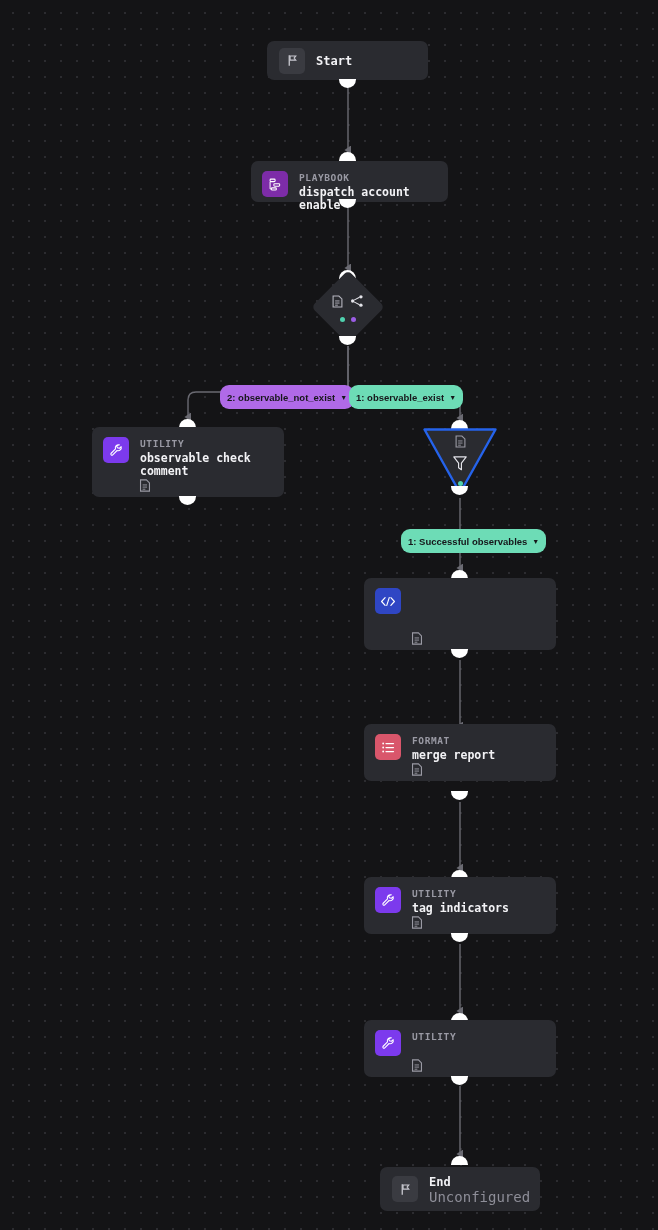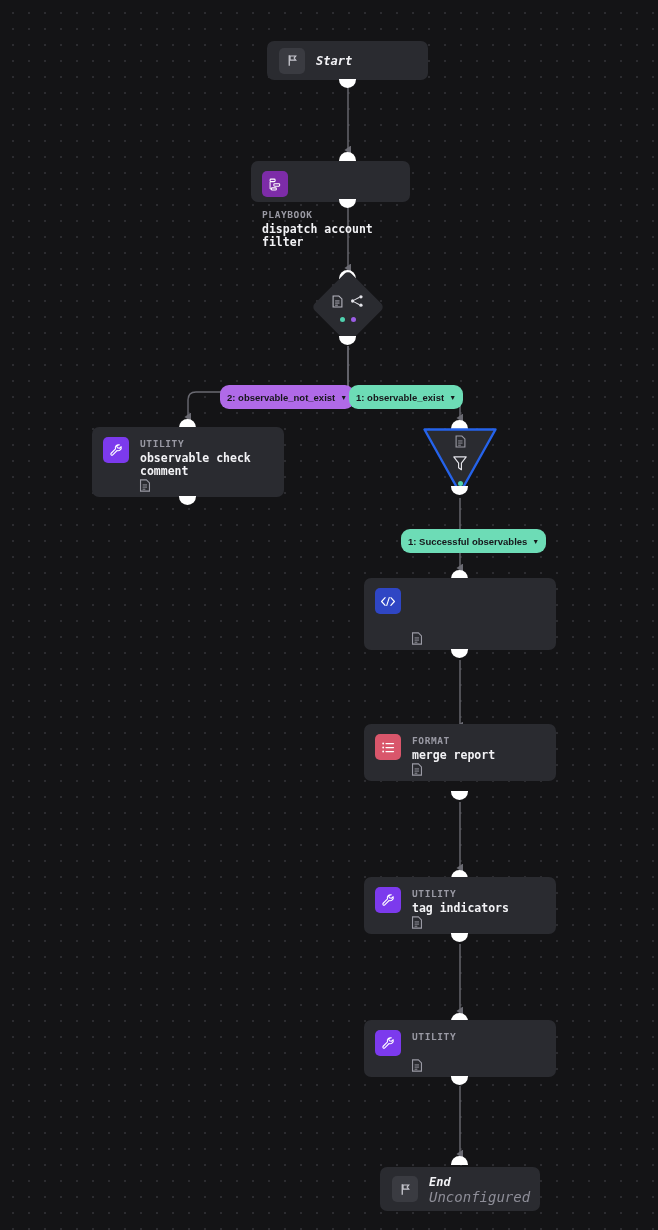--- a/index.html
+++ b/index.html
@@ -25,21 +25,21 @@
   
   .node {
     position: absolute;
     background: #2a2b30;
     border-radius: 7px;
     display: flex;
     align-items: flex-start;
     padding: 10px 11px;
     gap: 11px;
   }
-  .node.terminal { background: #2a2b30; align-items: center; padding: 11px 12px; font-style: italic; }
+  .node.terminal { background: #2a2b30; align-items: center; padding: 11px 12px; }
   .icon-sq {
     width: 26px; height: 26px;
     border-radius: 5px;
     flex: 0 0 26px;
     display: flex; align-items: center; justify-content: center;
   }
   .icon-sq.flag { background: #3a3b41; }
   .icon-sq svg { display: block; }
   .node-text { display: flex; flex-direction: column; gap: 2px; padding-top: 1px; }
   .kicker {
@@ -150,32 +150,32 @@
       <svg width="13" height="13" viewBox="0 0 16 16">
         <path d="M4 1.5 V14.5" stroke="#c9c9d1" stroke-width="1.6" fill="none"></path>
         <path d="M5 2.5 H12 L10 5 L12 7.5 H5 Z" fill="none" stroke="#c9c9d1" stroke-width="1.4"></path>
       </svg>
     </span>
     <span class="term-title">Start</span>
   </div>
   <div class="port bottom" style="left:339px; top:79px;"></div>
 
   <div class="port top" style="left:339px; top:152px;"></div>
-  <div class="node" style="left:251px; top:161px; width:159px; height:41px;flex-direction:column;">
+  <div class="node" style="left:251px; top:161px; width:197px; height:41px;">
     <span class="icon-sq" style="background:#7d2ca8;">
       <svg width="15" height="15" viewBox="0 0 18 18">
         <rect x="2.5" y="2.5" width="6" height="3" rx="1" fill="none" stroke="#fff" stroke-width="1.3"></rect>
         <rect x="7" y="8" width="7" height="3" rx="1" fill="none" stroke="#fff" stroke-width="1.3"></rect>
         <rect x="4" y="13" width="6" height="2.6" rx="1" fill="none" stroke="#fff" stroke-width="1.3"></rect>
         <path d="M2.5 5.8 V14.3 H4" stroke="#fff" stroke-width="1.2" fill="none"></path>
       </svg>
     </span>
     <span class="node-text">
       <span class="kicker">PLAYBOOK</span>
-      <span class="title" style="max-width:160px;">dispatch account filter</span>
+      <span class="title" style="max-width:160px;">dispatch account enable</span>
     </span>
   </div>
   <div class="port bottom" style="left:339px; top:199px;"></div>
 
   <div class="port top" style="left:339px; top:270px;"></div>
   <div class="diamond" style="left:322px; top:281px;"></div>
   <div class="diamond-inner" style="left:322px; top:281px; width:52px; height:52px;">
     <span class="diamond-icons">
       <span>
         <svg width="11" height="13" viewBox="0 0 12 14">

